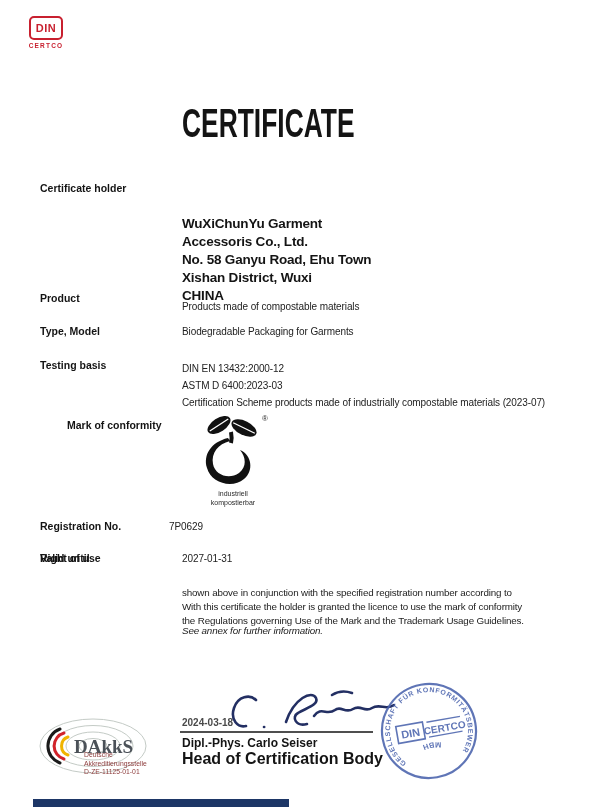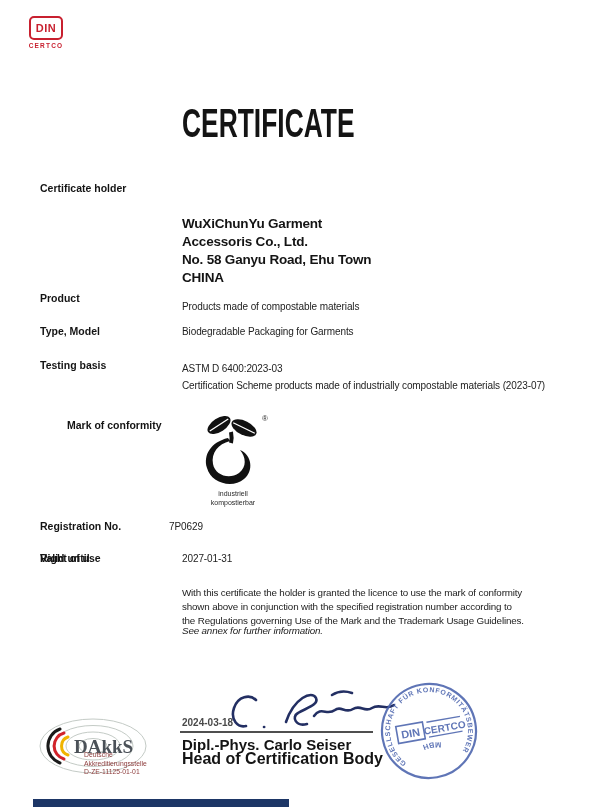--- a/index.html
+++ b/index.html
@@ -24,21 +24,21 @@
 
   .rou-lines{font-size:9.8px;line-height:14px;letter-spacing:-0.15px;color:#222;white-space:nowrap;}
 
   
   .seed-caption{left:196px;top:490px;width:74px;text-align:center;
                 font-size:7px;line-height:8.5px;color:#2a2a2a;}
 
   
   .sig-date{left:182px;top:717px;font-size:10px;font-weight:700;color:#4a4a4a;}
   .sig-rule{left:180px;top:731px;width:193px;height:2px;background:#4f4f4f;}
-  .sig-name{left:182px;top:736px;font-size:15px;font-weight:700;color:#141414;}
+  .sig-name{left:182px;top:736px;font-size:12px;font-weight:700;color:#141414;}
   .sig-role{left:182px;top:750px;font-size:16px;font-weight:700;color:#141414;}
 
   
   .dakks-sub{left:84px;top:751px;font-size:6.8px;line-height:8.6px;color:#8c3b3b;white-space:nowrap;}
 
   .footer-bar{left:33px;top:799px;width:256px;height:8px;background:#1d3666;}
 </style>
 </head>
 <body>
 
@@ -51,31 +51,33 @@
     <div class="din-certco">CERTCO</div>
   </div>
 
   <div class="abs title">CERTIFICATE</div>
 
   <div class="abs label" style="left:40px;top:182px;">Certificate holder</div>
   <div class="abs holder-lines" style="left:182px;top:179px;margin-top:36px;">
     <div>WuXiChunYu Garment</div>
     <div>Accessoris Co., Ltd.</div>
     <div>No. 58 Ganyu Road, Ehu Town</div>
+    <div>Xishan District, Wuxi</div>
     <div>CHINA</div>
   </div>
 
   <div class="abs label" style="left:40px;top:292px;">Product</div>
   <div class="abs value" style="left:182px;top:293px;margin-top:8px;">Products made of compostable materials</div>
 
   <div class="abs label" style="left:40px;top:325px;">Type, Model</div>
   <div class="abs value" style="left:182px;top:326px;">Biodegradable Packaging for Garments</div>
 
   <div class="abs label" style="left:40px;top:359px;">Testing basis</div>
   <div class="abs value" style="left:182px;top:360px;line-height:17px;">
+    <div>DIN EN 13432:2000-12</div>
     <div>ASTM D 6400:2023-03</div>
     <div>Certification Scheme products made of industrially compostable materials (2023-07)</div>
   </div>
 
   <div class="abs label" style="left:40px;top:419px;margin-left:27px;">Mark of conformity</div>
 
   <svg class="abs" style="left:196px;top:410px;" width="74" height="80" viewBox="0 0 74 80">
 
     <text x="66" y="11" font-size="8" fill="#2a2a2a">®</text>
 
@@ -99,22 +101,22 @@
   </div>
 
   <div class="abs label" style="left:40px;top:520px;">Registration No.</div>
   <div class="abs value" style="left:169px;top:521px;">7P0629</div>
 
   <div class="abs label" style="left:40px;top:552px;">Valid until</div>
   <div class="abs value" style="left:182px;top:553px;">2027-01-31</div>
 
   <div class="abs label" style="left:40px;top:552px;">Right of use</div>
   <div class="abs rou-lines" style="left:182px;top:586px;">
+    <div>shown above in conjunction with the specified registration number according to</div>
     <div>With this certificate the holder is granted the licence to use the mark of conformity</div>
-    <div>shown above in conjunction with the specified registration number according to</div>
     <div>the Regulations governing Use of the Mark and the Trademark Usage Guidelines.</div>
   </div>
   <div class="abs rou-lines" style="left:182px;top:624px;font-style:italic;">See annex for further information.</div>
 
   <div class="abs sig-date">2024-03-18</div>
   <svg class="abs" style="left:226px;top:686px;" width="172" height="52" viewBox="0 0 172 52">
     <g stroke="#232f63" stroke-width="2.6" fill="none" stroke-linecap="round">
       <path d="M 30,14 C 24,8 12,10 8,22 C 4,34 12,42 20,40"></path>
       <path d="M 38,41 l 0.2,0"></path>
       <path d="M 60,36 C 68,12 86,4 90,12 C 93,19 80,22 72,27 C 65,31 70,41 81,38"></path>

